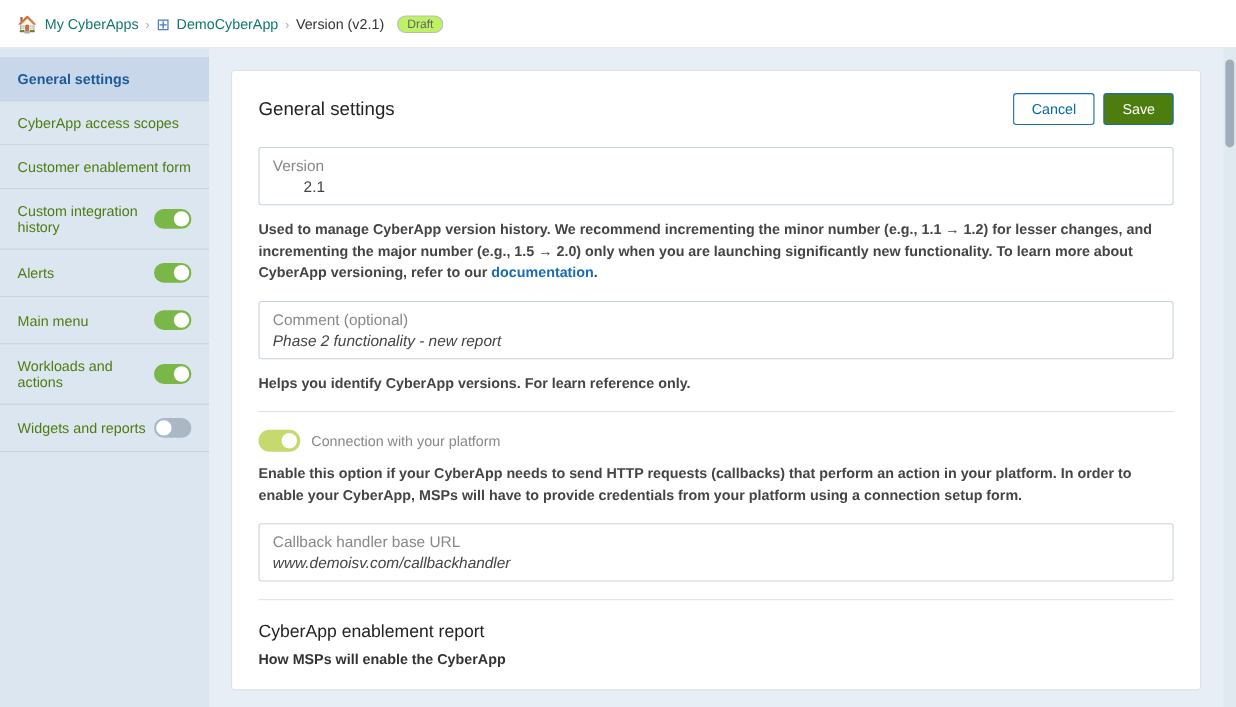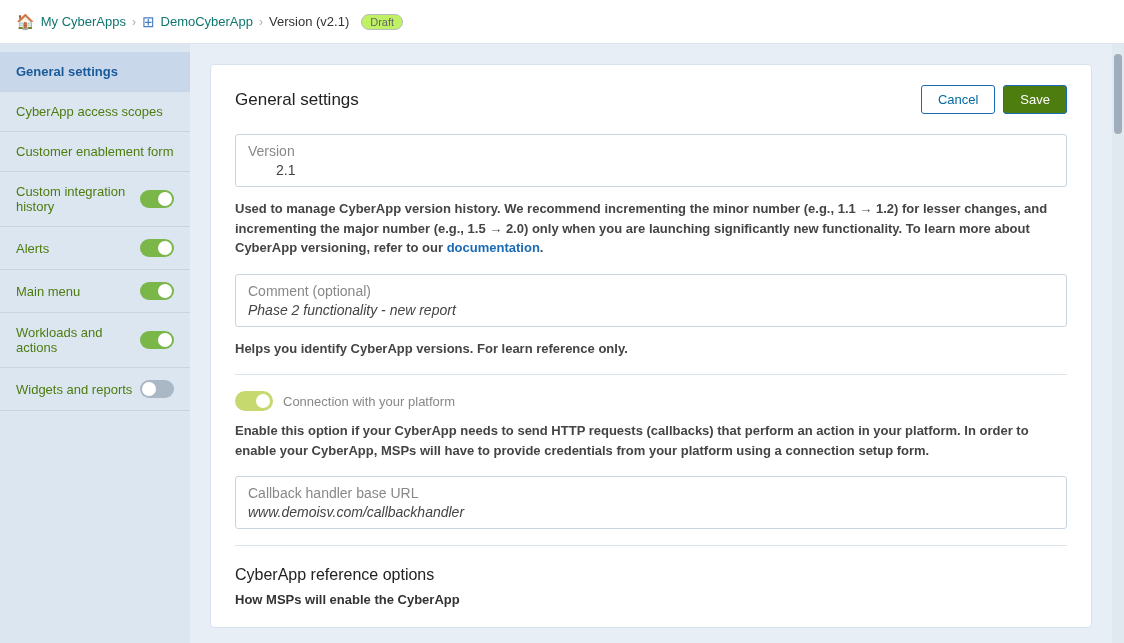--- a/index.html
+++ b/index.html
@@ -294,21 +294,21 @@
       </div>
       <p class="info-text">Enable this option if your CyberApp needs to send HTTP requests (callbacks) that perform an action in your platform. In order to enable your CyberApp, MSPs will have to provide credentials from your platform using a connection setup form.</p>
 
       <div class="field-group">
         <div class="field-label">Callback handler base URL</div>
         <input class="field-input" type="text" value="www.demoisv.com/callbackhandler" style="">
       </div>
 
       <hr class="section-divider">
 
-      <div class="section-title">CyberApp reference options</div>
+      <div class="section-title">CyberApp enablement report</div>
       <div class="section-subtitle">How MSPs will enable the CyberApp</div>
     </div>
   </div>
 
   <div class="right-scrollbar">
     <div class="scrollbar-thumb"></div>
   </div>
 
 </div>
 

